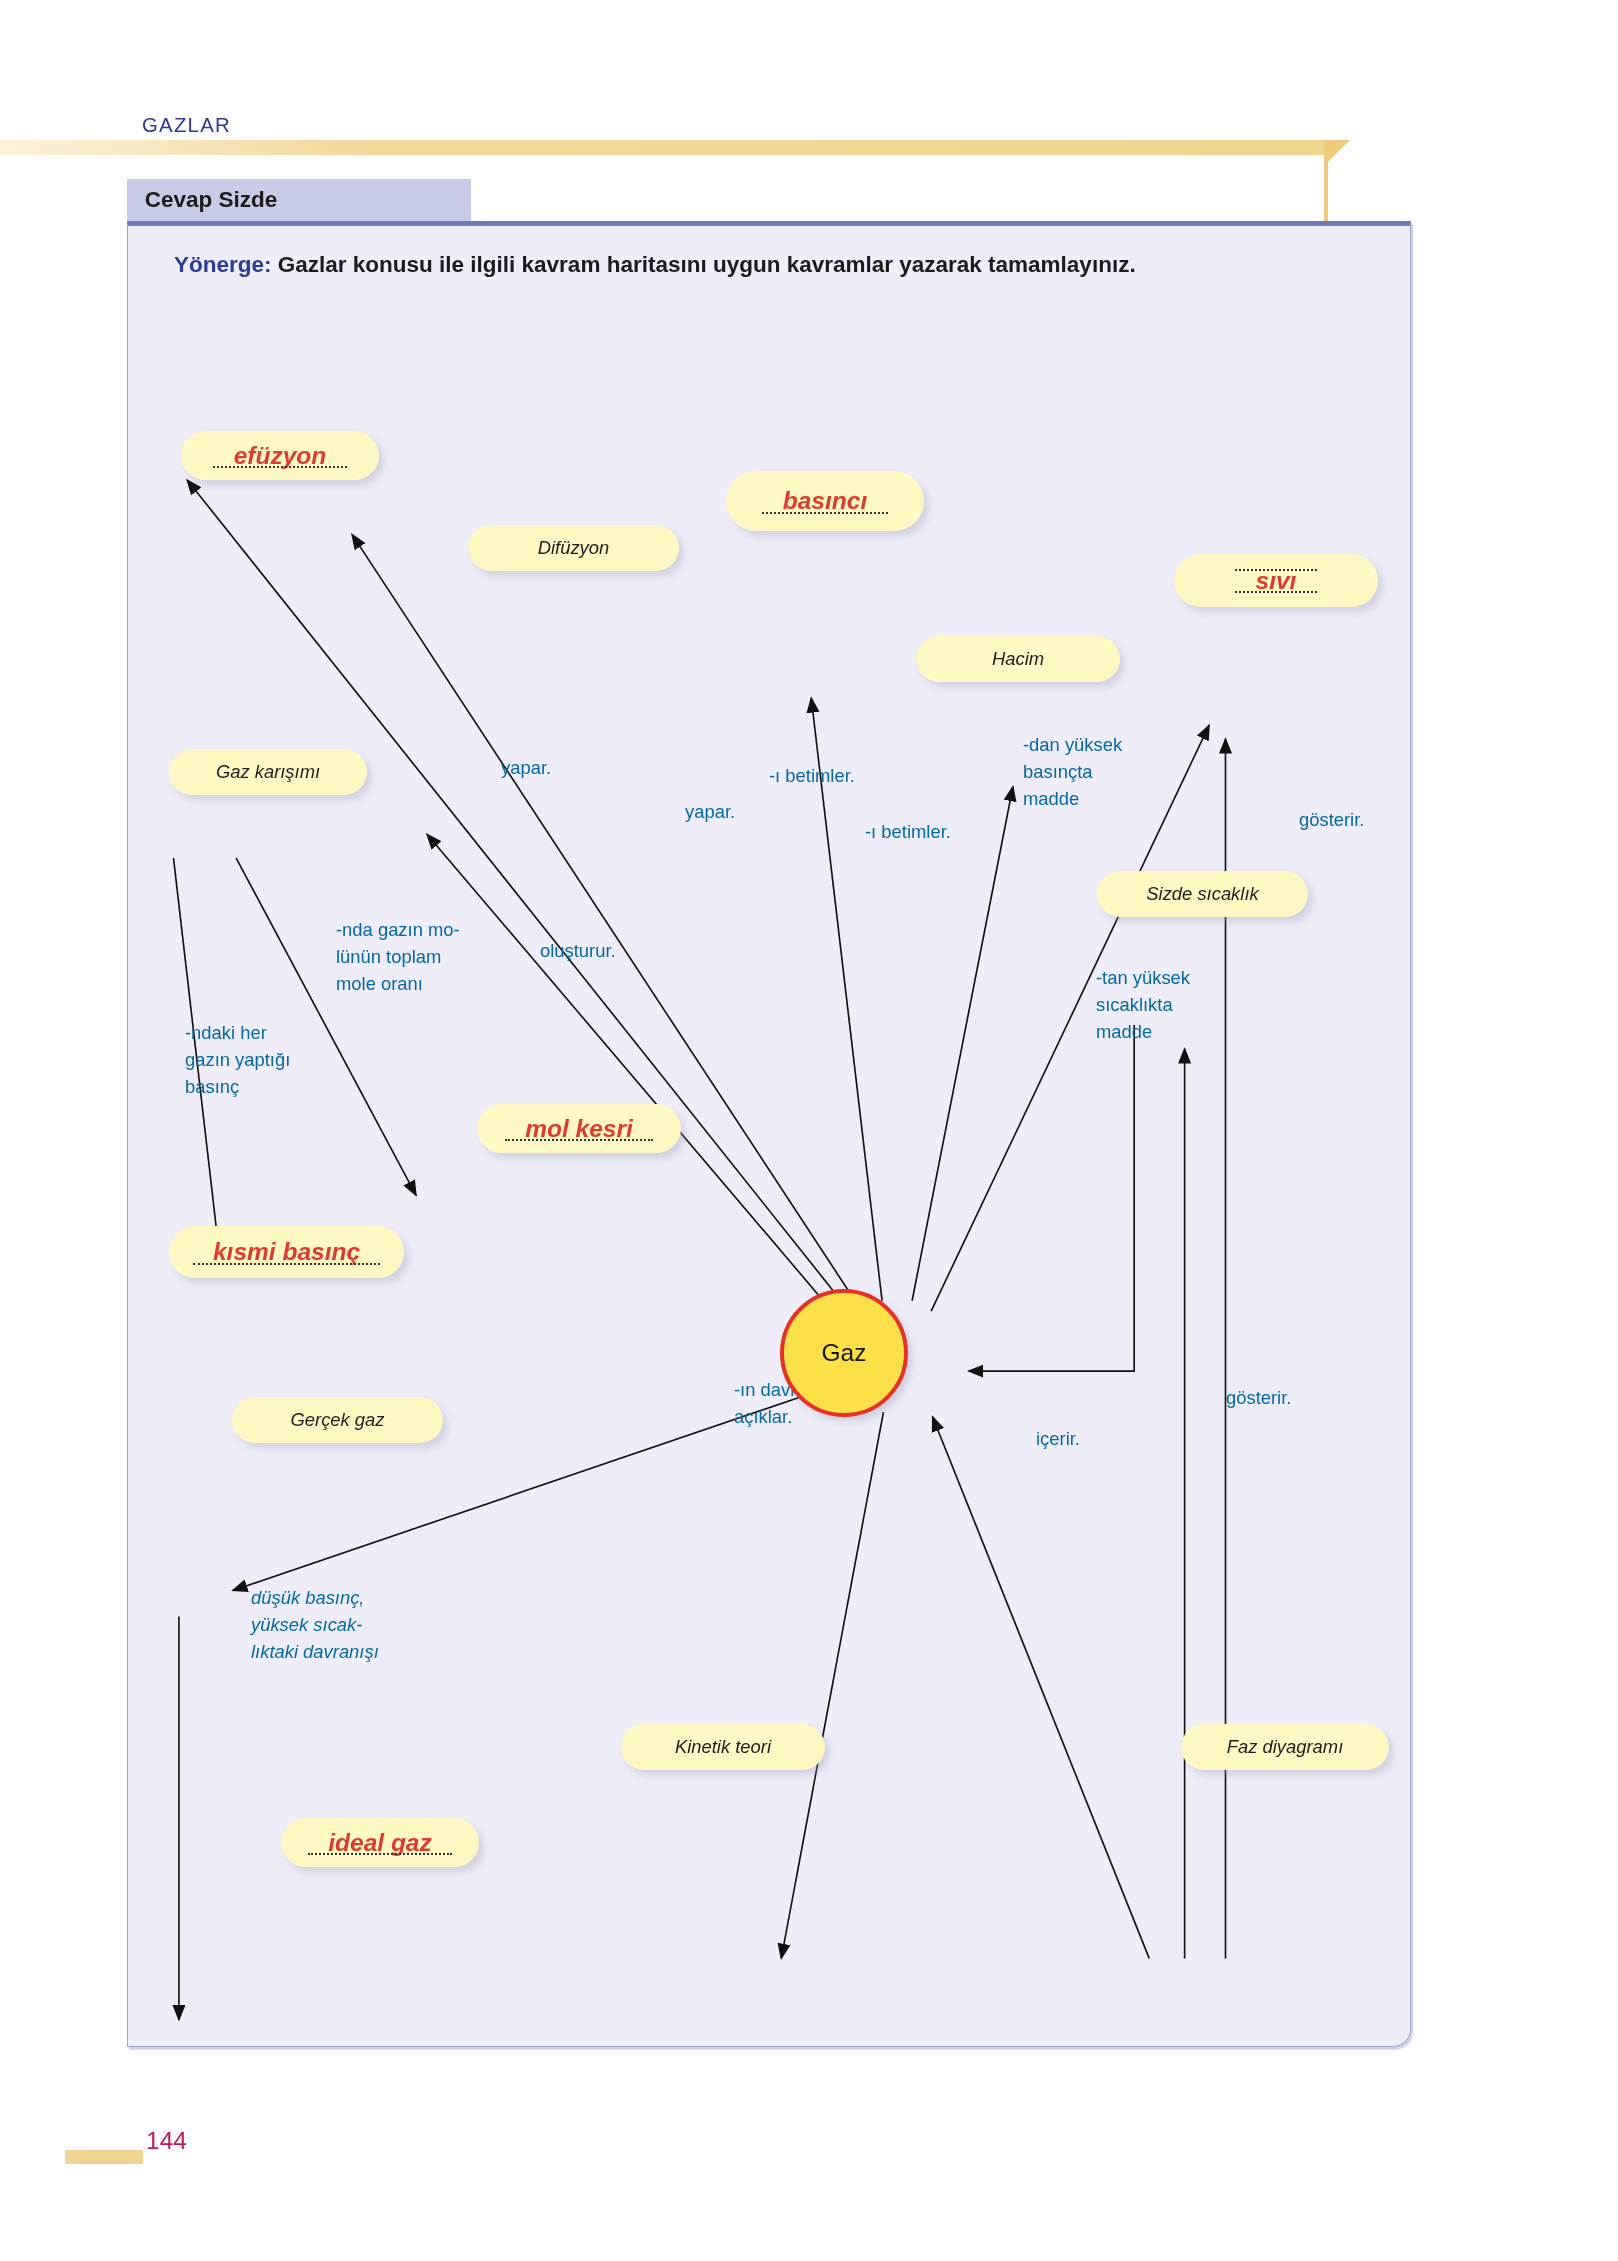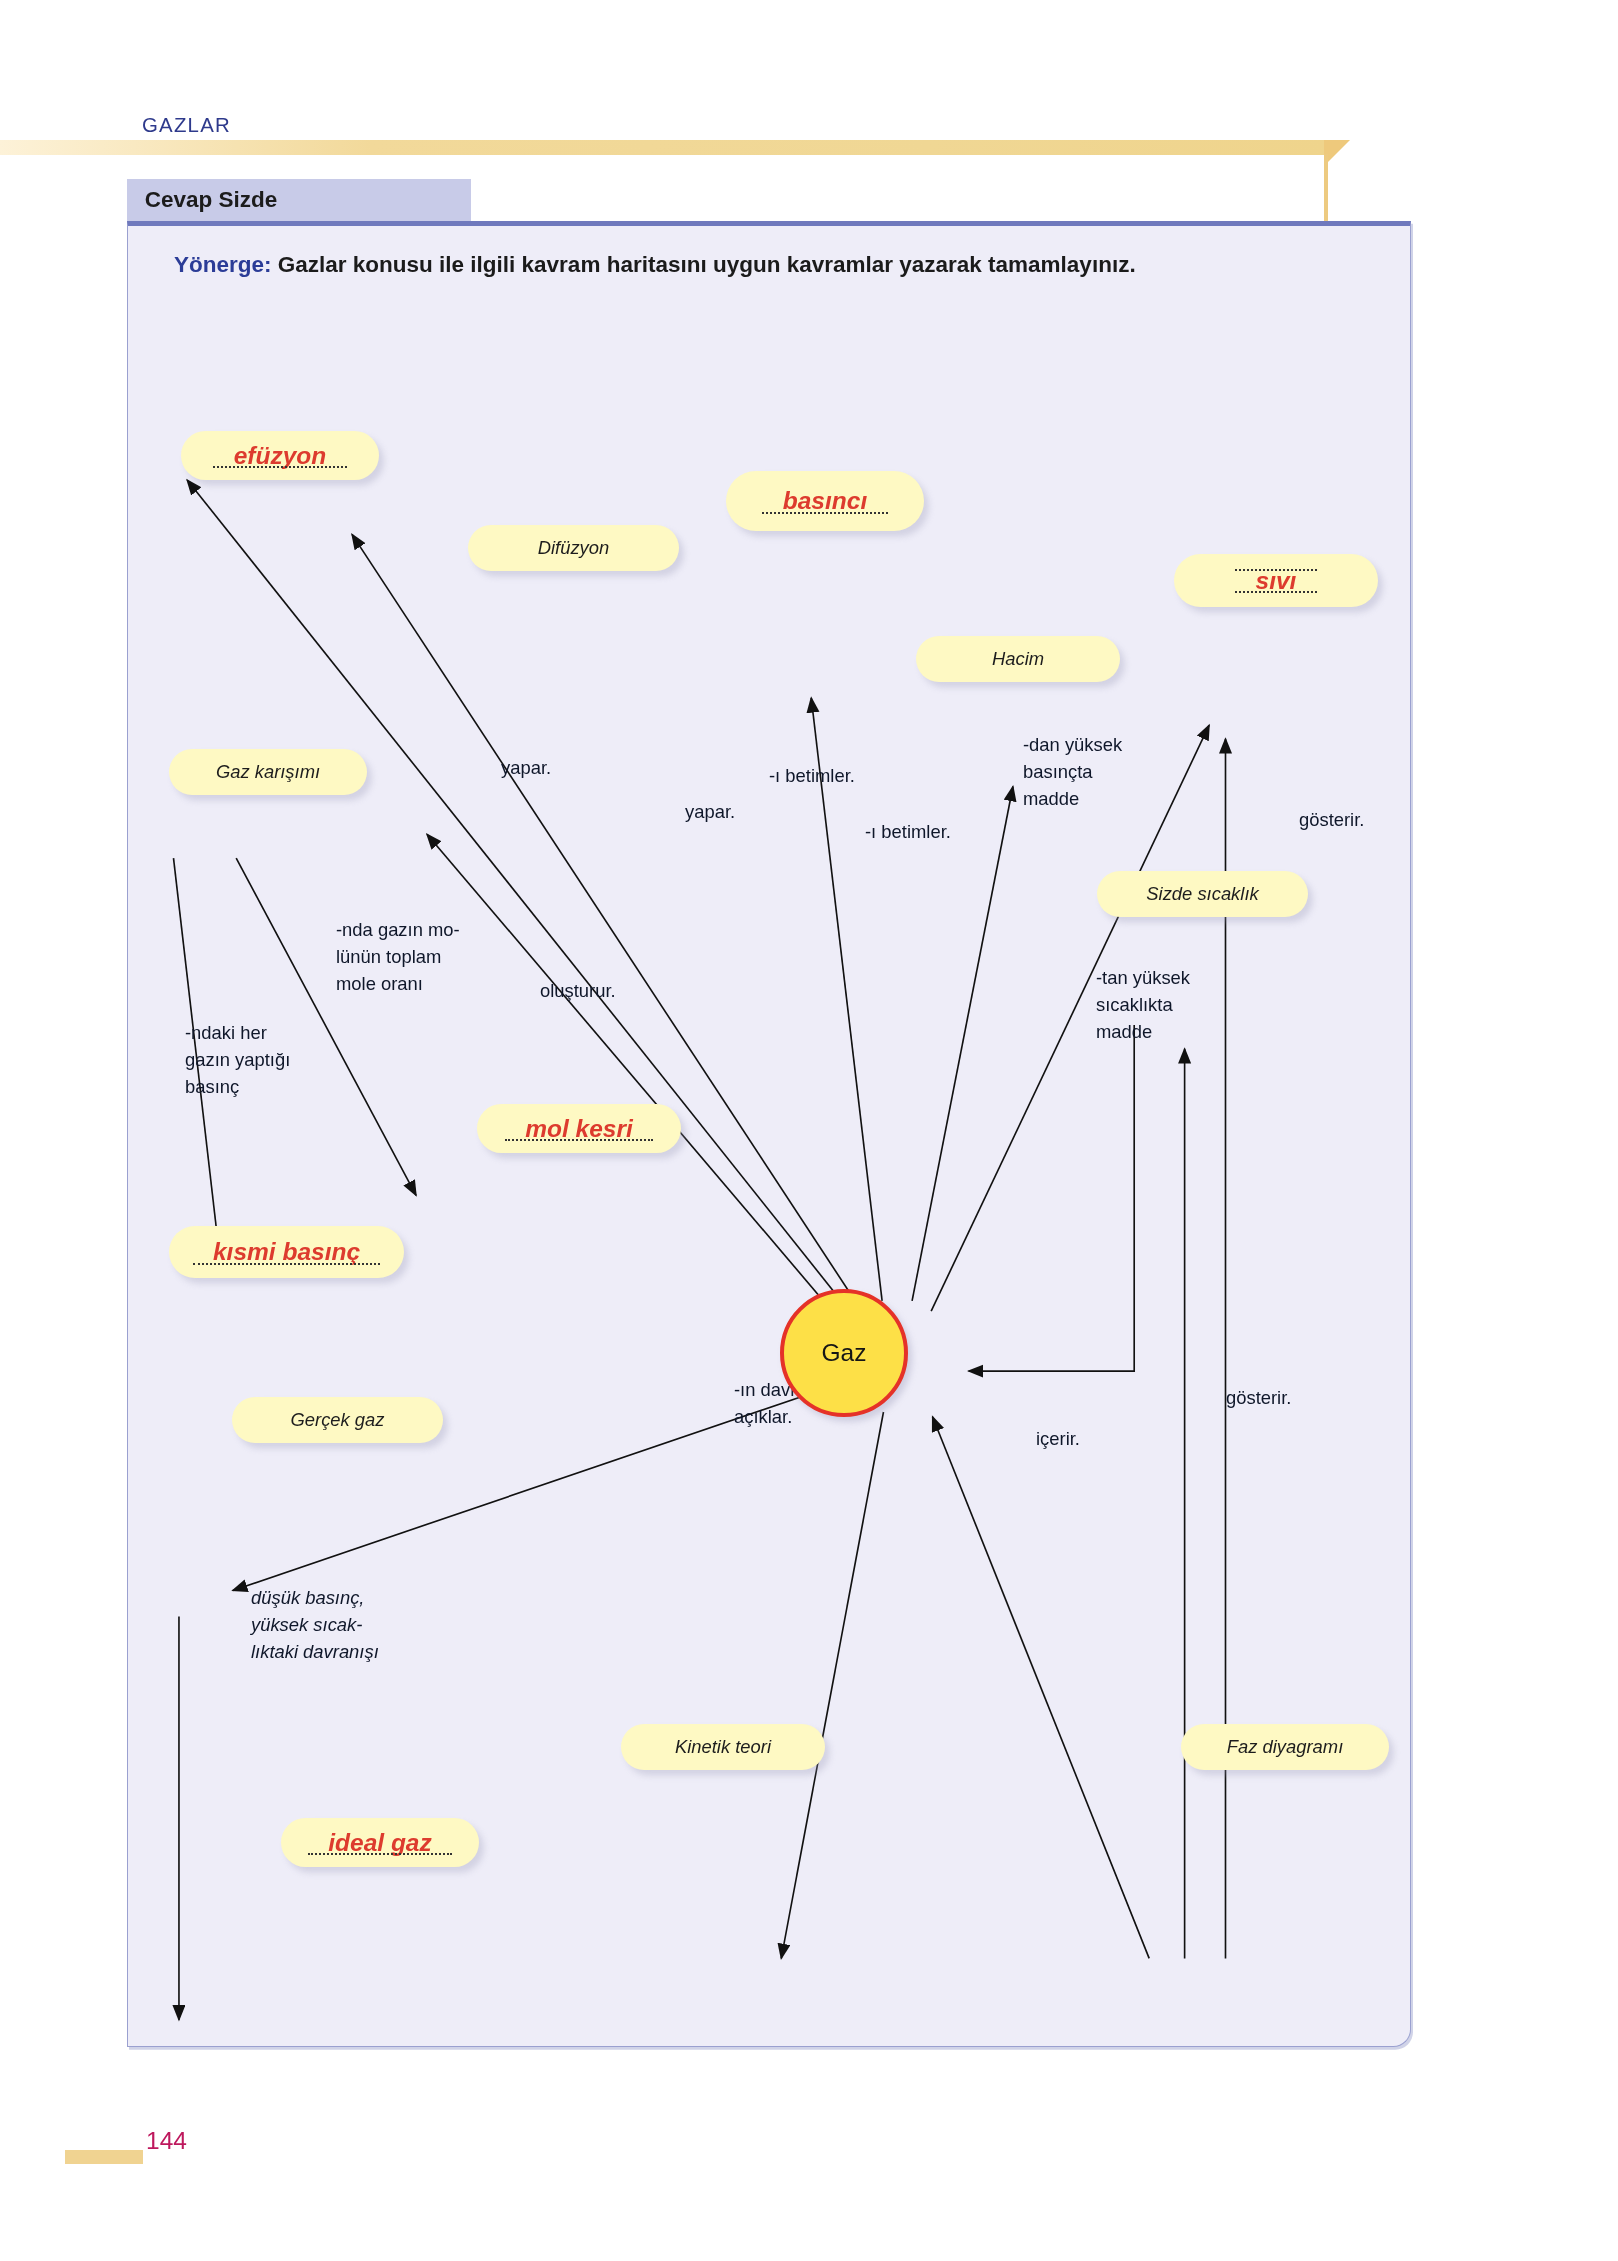--- a/index.html
+++ b/index.html
@@ -96,21 +96,21 @@
     width:120px;height:120px;border-radius:50%;
     background:#fde047; border:4.8px solid #e53228;
     display:flex;align-items:center;justify-content:center;
     font-size:24.5px;color:#151515;
     box-shadow:4.1px 4.8px 6.8px rgba(150,150,180,.35);
     z-index:5;
   }
   
   .cap{
     position:absolute;
-    font-size:18.4px; color:#0f172a; line-height:1.48;
+    font-size:18.4px; color:#0369a1; line-height:1.48;
     z-index:3; white-space:pre-line;
   }
   
   .footer-bar{
     position:absolute; left:65px; top:2150px;
     width:78px;height:13.6px;background:#f0d391;
   }
   .page-num{
     position:absolute; left:146px; top:2127px;
     font-size:24.5px; color:#be185d;
@@ -237,21 +237,21 @@
 <div class="cap" style="left:1023px;top:731px;">-dan yüksek
 basınçta
 madde</div>
 <div class="cap" style="left:1299px;top:806px;">gösterir.</div>
 <div class="cap" style="left:1096px;top:964px;">-tan yüksek
 sıcaklıkta
 madde</div>
 <div class="cap" style="left:336px;top:916px;">-nda gazın mo-
 lünün toplam
 mole oranı</div>
-<div class="cap" style="left:540px;top:937px;margin-top:40px;">oluşturur.</div>
+<div class="cap" style="left:540px;top:937px;">oluşturur.</div>
 <div class="cap" style="left:185px;top:1019px;">-ndaki her
 gazın yaptığı
 basınç</div>
 <div class="cap" style="left:251px;top:1584px;font-style:italic;">düşük basınç,
 yüksek sıcak-
 lıktaki davranışı</div>
 <div class="cap" style="left:734px;top:1376px;">-ın davranışını
 açıklar.</div>
 <div class="cap" style="left:1036px;top:1425px;">içerir.</div>
 <div class="cap" style="left:1226px;top:1384px;">gösterir.</div>

